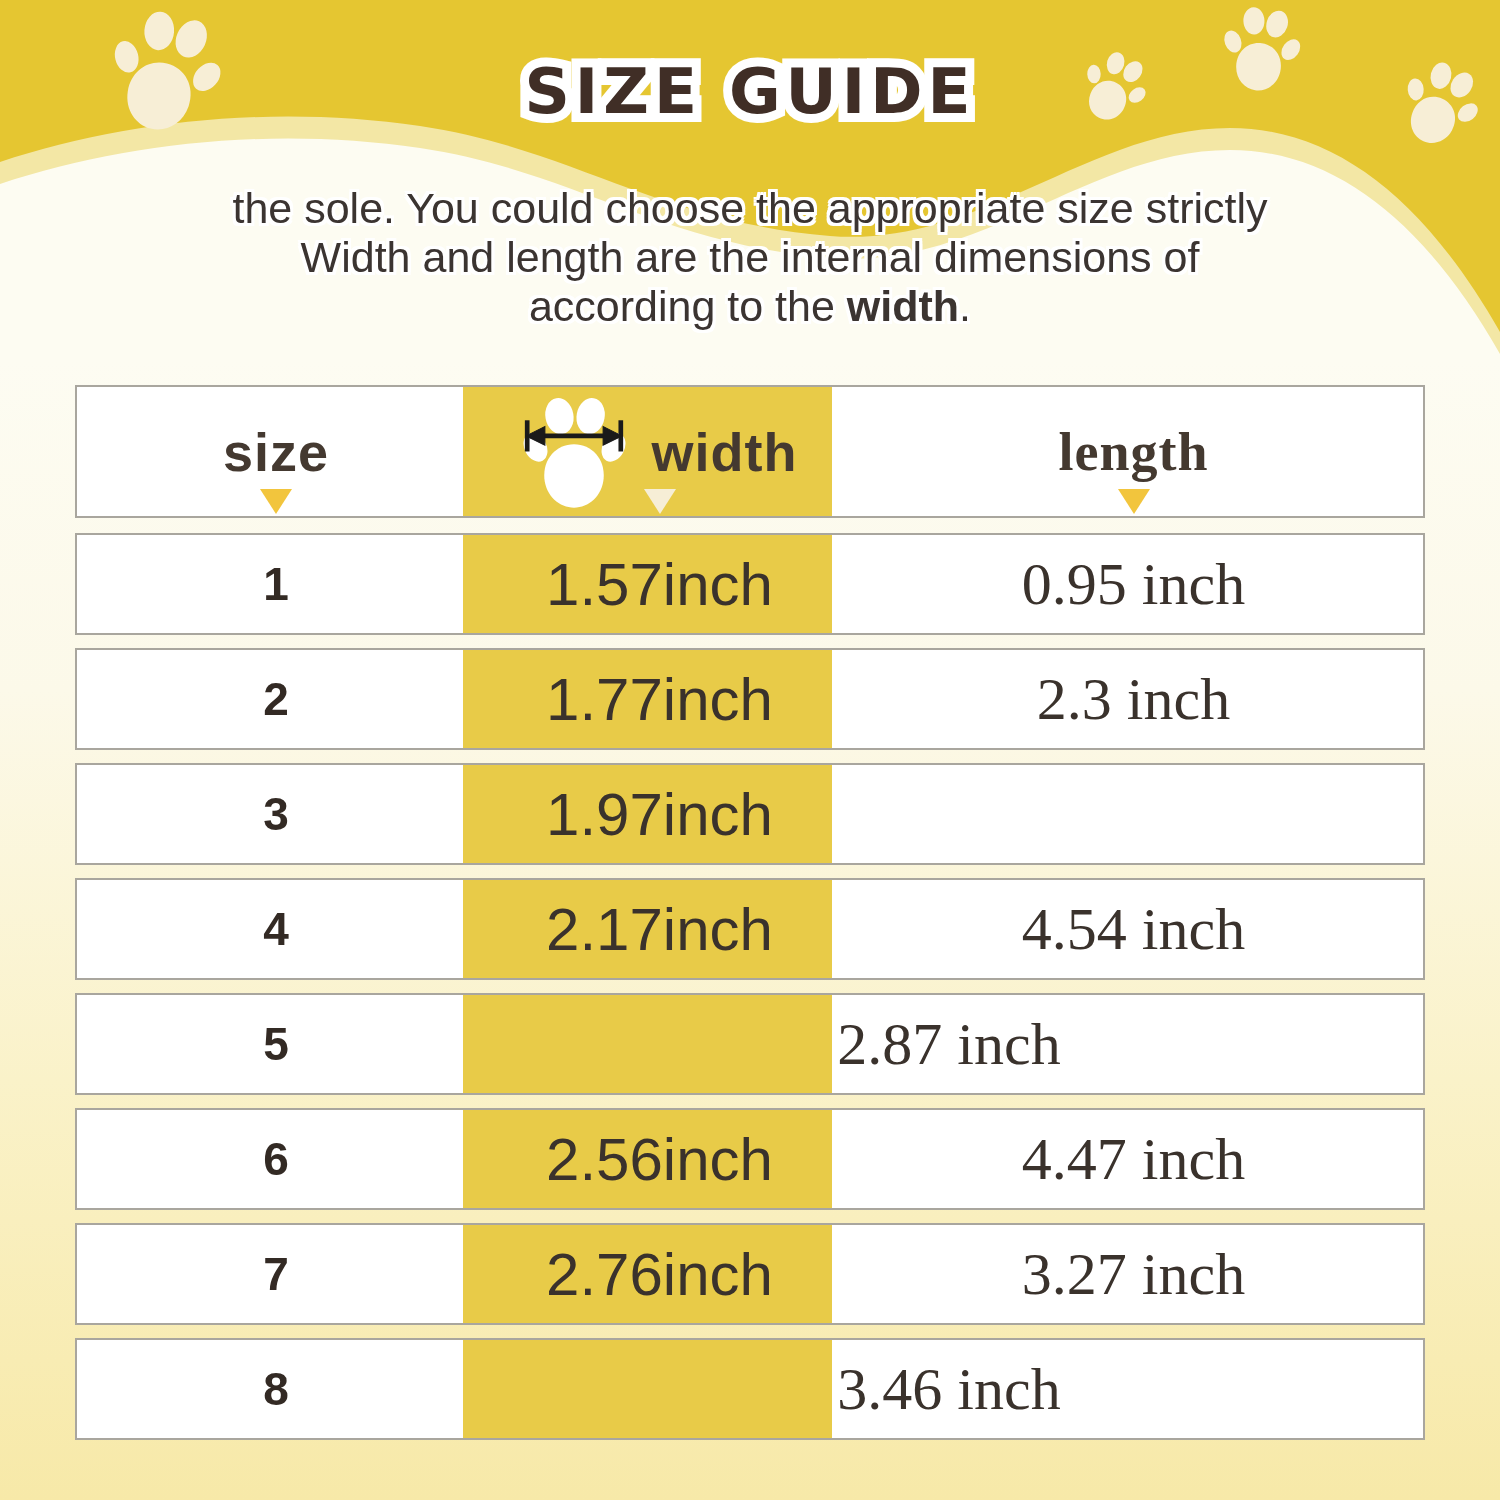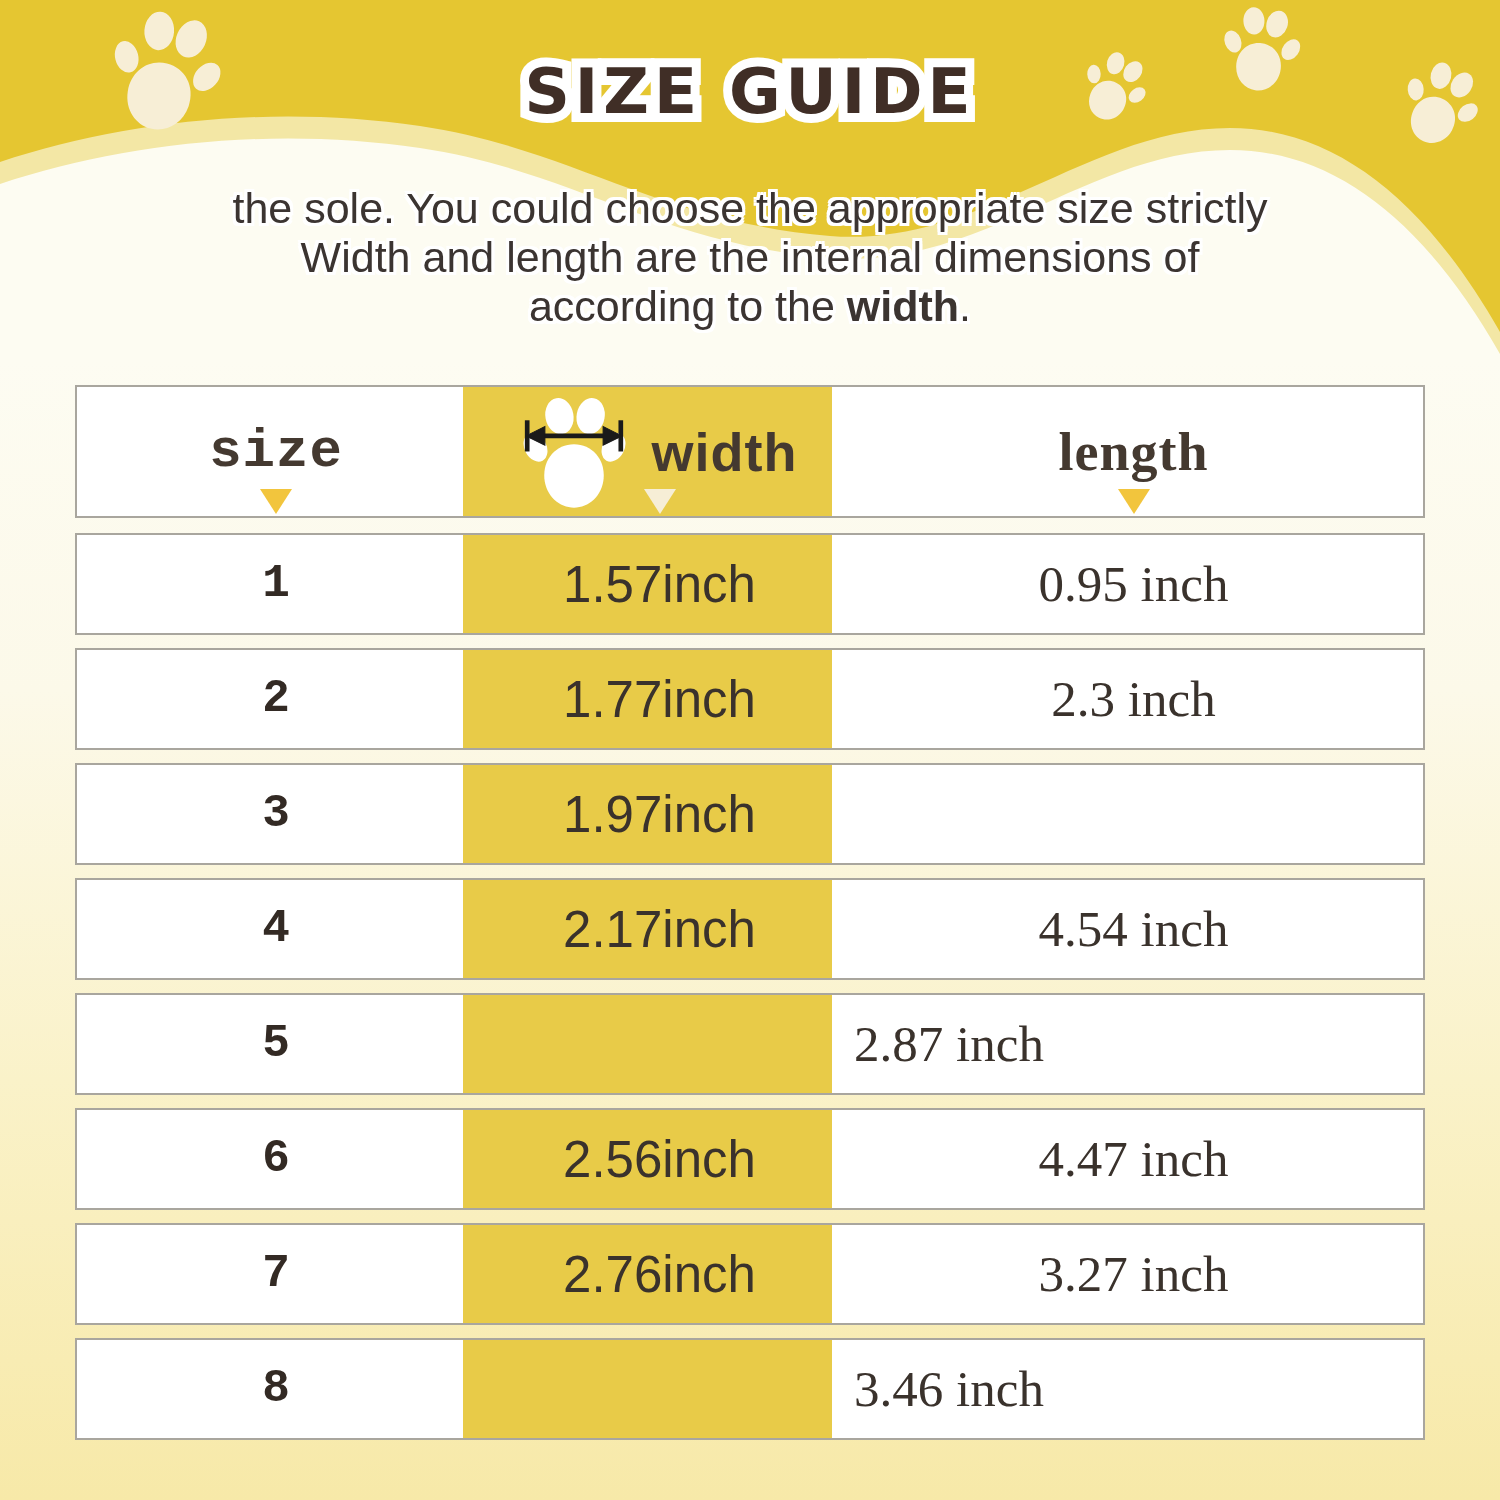--- a/index.html
+++ b/index.html
@@ -42,26 +42,26 @@
   .size-table{position:absolute;left:75px;top:385px;width:1350px;z-index:2;}
   .card{
     position:relative;box-sizing:border-box;width:1350px;background:#ffffff;
     border:2px solid #a9a69e;
   }
   .hrow{height:133px;margin-bottom:15px;}
   .row{height:102px;margin-bottom:13px;}
   .ycol{position:absolute;left:386px;top:0;bottom:0;width:369px;background:#e8cb48;z-index:0;}
   .cells{position:absolute;left:0;top:0;right:0;bottom:0;display:flex;z-index:1;}
   .cell{display:flex;align-items:center;justify-content:center;position:relative;}
-  .c1{width:398px;font-family:Liberation Mono, monospace;}
+  .c1{width:398px;}
   .c2{width:369px;}
   .c3{flex:1;font-family:Liberation Serif, serif;}
   .hlabel{font-size:54px;font-weight:700;color:#443930;letter-spacing:1px;}
   .num{font-size:46px;font-weight:700;color:#332a24;}
-  .val{font-size:51px;font-weight:400;color:#3a322c;}
+  .val{font-size:60px;font-weight:400;color:#3a322c;}
   .tri{
     position:absolute;bottom:2px;left:50%;transform:translateX(-50%);
     width:0;height:0;border-left:16px solid transparent;border-right:16px solid transparent;
     border-top:25px solid #f2c53d;
   }
   .tri-cream{border-top-color:#f6eed6;}
   .hwidth-group{display:flex;align-items:center;gap:26px;}
   .paw-measure{width:104px;height:120px;}
   .hidden-defs{position:absolute;width:0;height:0;}
 </style>

